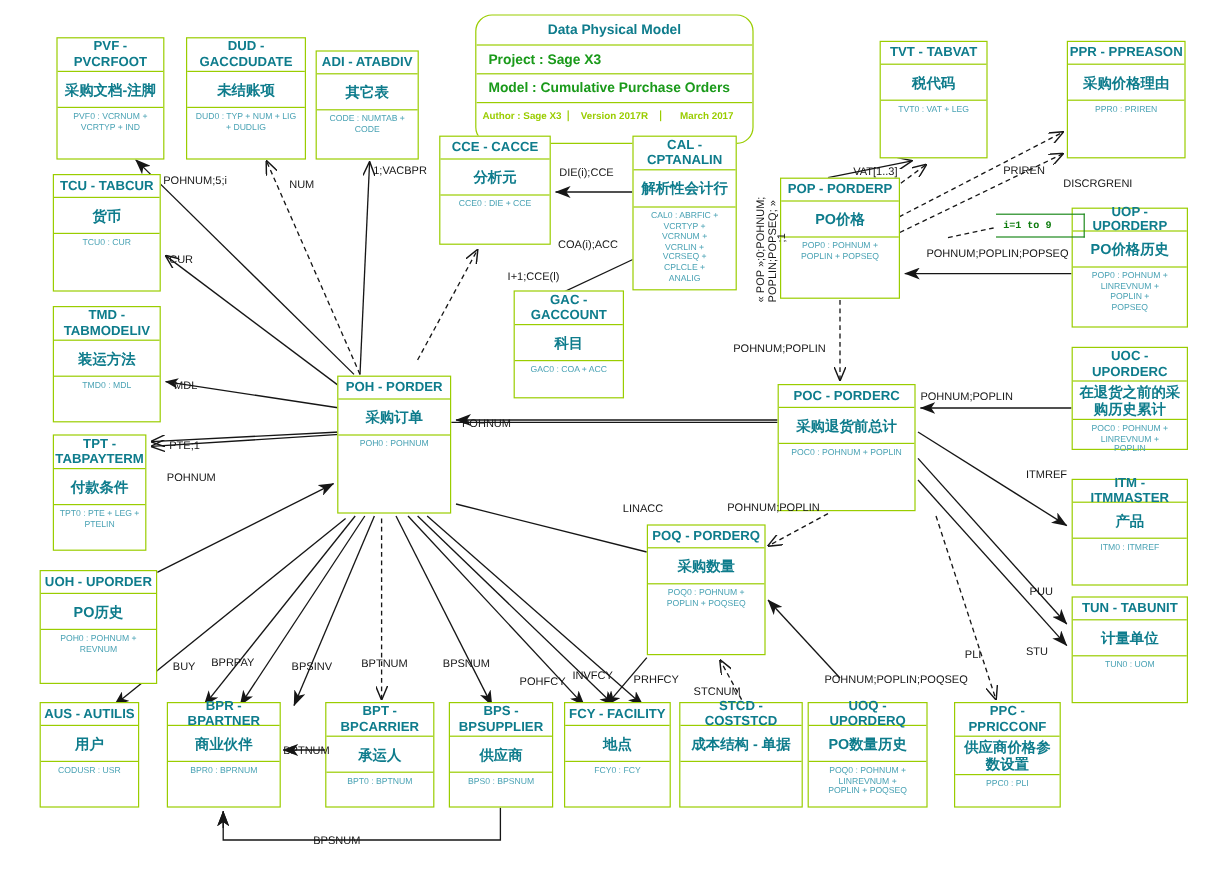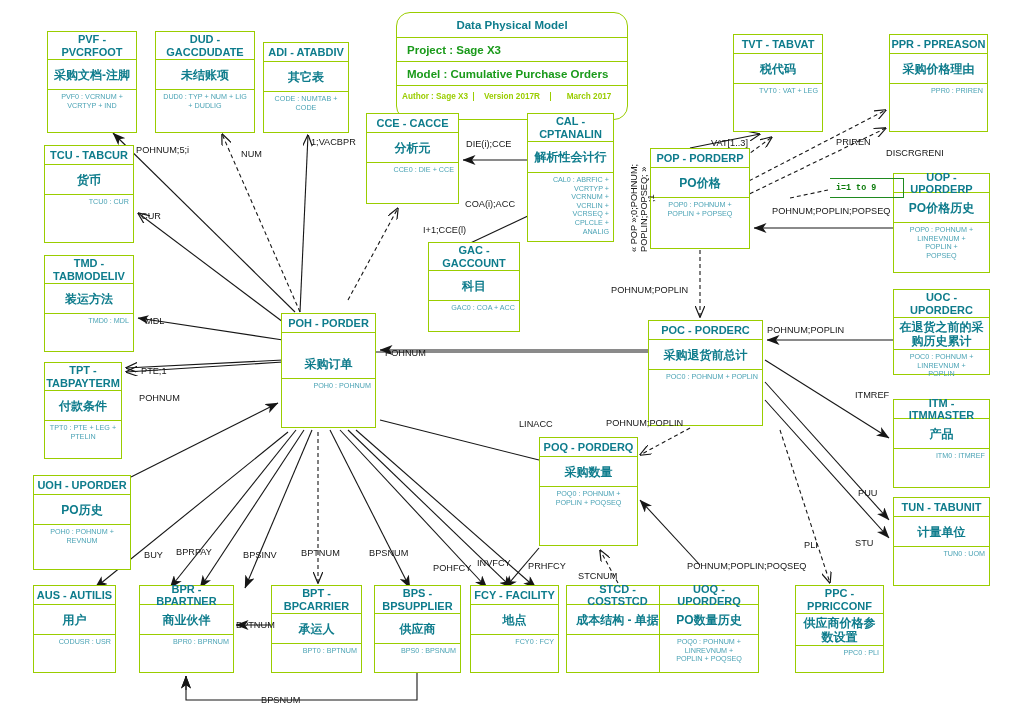--- a/index.html
+++ b/index.html
@@ -9,21 +9,21 @@
   .entity{position:absolute;box-sizing:border-box;border:1.4px solid #9ACD00;background:#fff;}
   .ent-title{box-sizing:border-box;width:100%;text-align:center;color:#0E7C8C;
              font-weight:bold;font-size:11px;line-height:12.5px;
              border-bottom:1.4px solid #9ACD00;display:flex;align-items:center;
              justify-content:center;padding:2px 1px;}
   .ent-desc{box-sizing:border-box;width:100%;text-align:center;color:#0E7C8C;
             font-weight:bold;font-size:12px;line-height:14px;
             border-bottom:1.4px solid #9ACD00;display:flex;align-items:center;
             justify-content:center;padding:2px 2px;}
   .ent-key{box-sizing:border-box;width:100%;color:#4BA3B5;font-size:7.2px;
-           line-height:8.6px;padding:3px 4px 2px 4px;text-align:right;}
+           line-height:8.6px;padding:3px 4px 2px 4px;text-align:center;}
   .ent-key.ctr{text-align:center;}
   .edge-label{position:absolute;font-size:9.2px;color:#161616;white-space:nowrap;
               background:transparent;}
   .edge-label.rot{transform-origin:0 0;transform:rotate(-90deg);}
   .note-box{position:absolute;border:1.2px solid #1f8a1f;border-left:none;
             box-sizing:border-box;}
   .note-txt{position:absolute;font-family:"Liberation Mono","DejaVu Sans Mono",monospace;
             font-size:8.4px;color:#0a7a0a;font-weight:bold;white-space:nowrap;}
   
   #header-card{position:absolute;left:396px;top:12px;width:232px;height:108px;
@@ -211,21 +211,21 @@
         <div class="ent-desc" style="height: 30px;">装运方法</div>
         <div class="ent-key">TMD0 : MDL</div>
       </div>
       <div class="entity" style="left: 893px; top: 289px; width: 97px; height: 86px;">
         <div class="ent-title" style="height: 28px;">UOC - UPORDERC</div>
         <div class="ent-desc" style="height: 32px;">在退货之前的采购历史累计</div>
         <div class="ent-key ctr">POC0 : POHNUM +<br>LINREVNUM +<br>POPLIN</div>
       </div>
       <div class="entity" style="left: 281px; top: 313px; width: 95px; height: 115px;">
         <div class="ent-title" style="height: 19px;">POH - PORDER</div>
-        <div class="ent-desc" style="height: 30px; margin-top: 16px;">采购订单</div>
+        <div class="ent-desc" style="height: 30px;">采购订单</div>
         <div class="ent-key">POH0 : POHNUM</div>
       </div>
       <div class="entity" style="left: 648px; top: 320px; width: 115px; height: 106px;">
         <div class="ent-title" style="height: 19px;">POC - PORDERC</div>
         <div class="ent-desc" style="height: 30px;">采购退货前总计</div>
         <div class="ent-key">POC0 : POHNUM + POPLIN</div>
       </div>
       <div class="entity" style="left: 44px; top: 362px; width: 78px; height: 97px;">
         <div class="ent-title" style="height: 28px;">TPT - TABPAYTERM</div>
         <div class="ent-desc" style="height: 30px;">付款条件</div>
@@ -273,21 +273,21 @@
       </div>
       <div class="entity" style="left: 470px; top: 585px; width: 89px; height: 88px;">
         <div class="ent-title" style="height: 19px;">FCY - FACILITY</div>
         <div class="ent-desc" style="height: 30px;">地点</div>
         <div class="ent-key">FCY0 : FCY</div>
       </div>
       <div class="entity" style="left: 566px; top: 585px; width: 103px; height: 88px;">
         <div class="ent-title" style="height: 19px;">STCD - COSTSTCD</div>
         <div class="ent-desc" style="height: 30px;">成本结构 - 单据</div>
       </div>
-      <div class="entity" style="left: 659px; top: 585px; width: 100px; height: 88px;">
+      <div class="entity" style="left: 673px; top: 585px; width: 100px; height: 88px;">
         <div class="ent-title" style="height: 19px;">UOQ - UPORDERQ</div>
         <div class="ent-desc" style="height: 30px;">PO数量历史</div>
         <div class="ent-key ctr">POQ0 : POHNUM +<br>LINREVNUM +<br>POPLIN + POQSEQ</div>
       </div>
       <div class="entity" style="left: 795px; top: 585px; width: 89px; height: 88px;">
         <div class="ent-title" style="height: 28px;">PPC - PPRICCONF</div>
         <div class="ent-desc" style="height: 32px;">供应商价格参数设置</div>
         <div class="ent-key">PPC0 : PLI</div>
       </div>
     </div>

